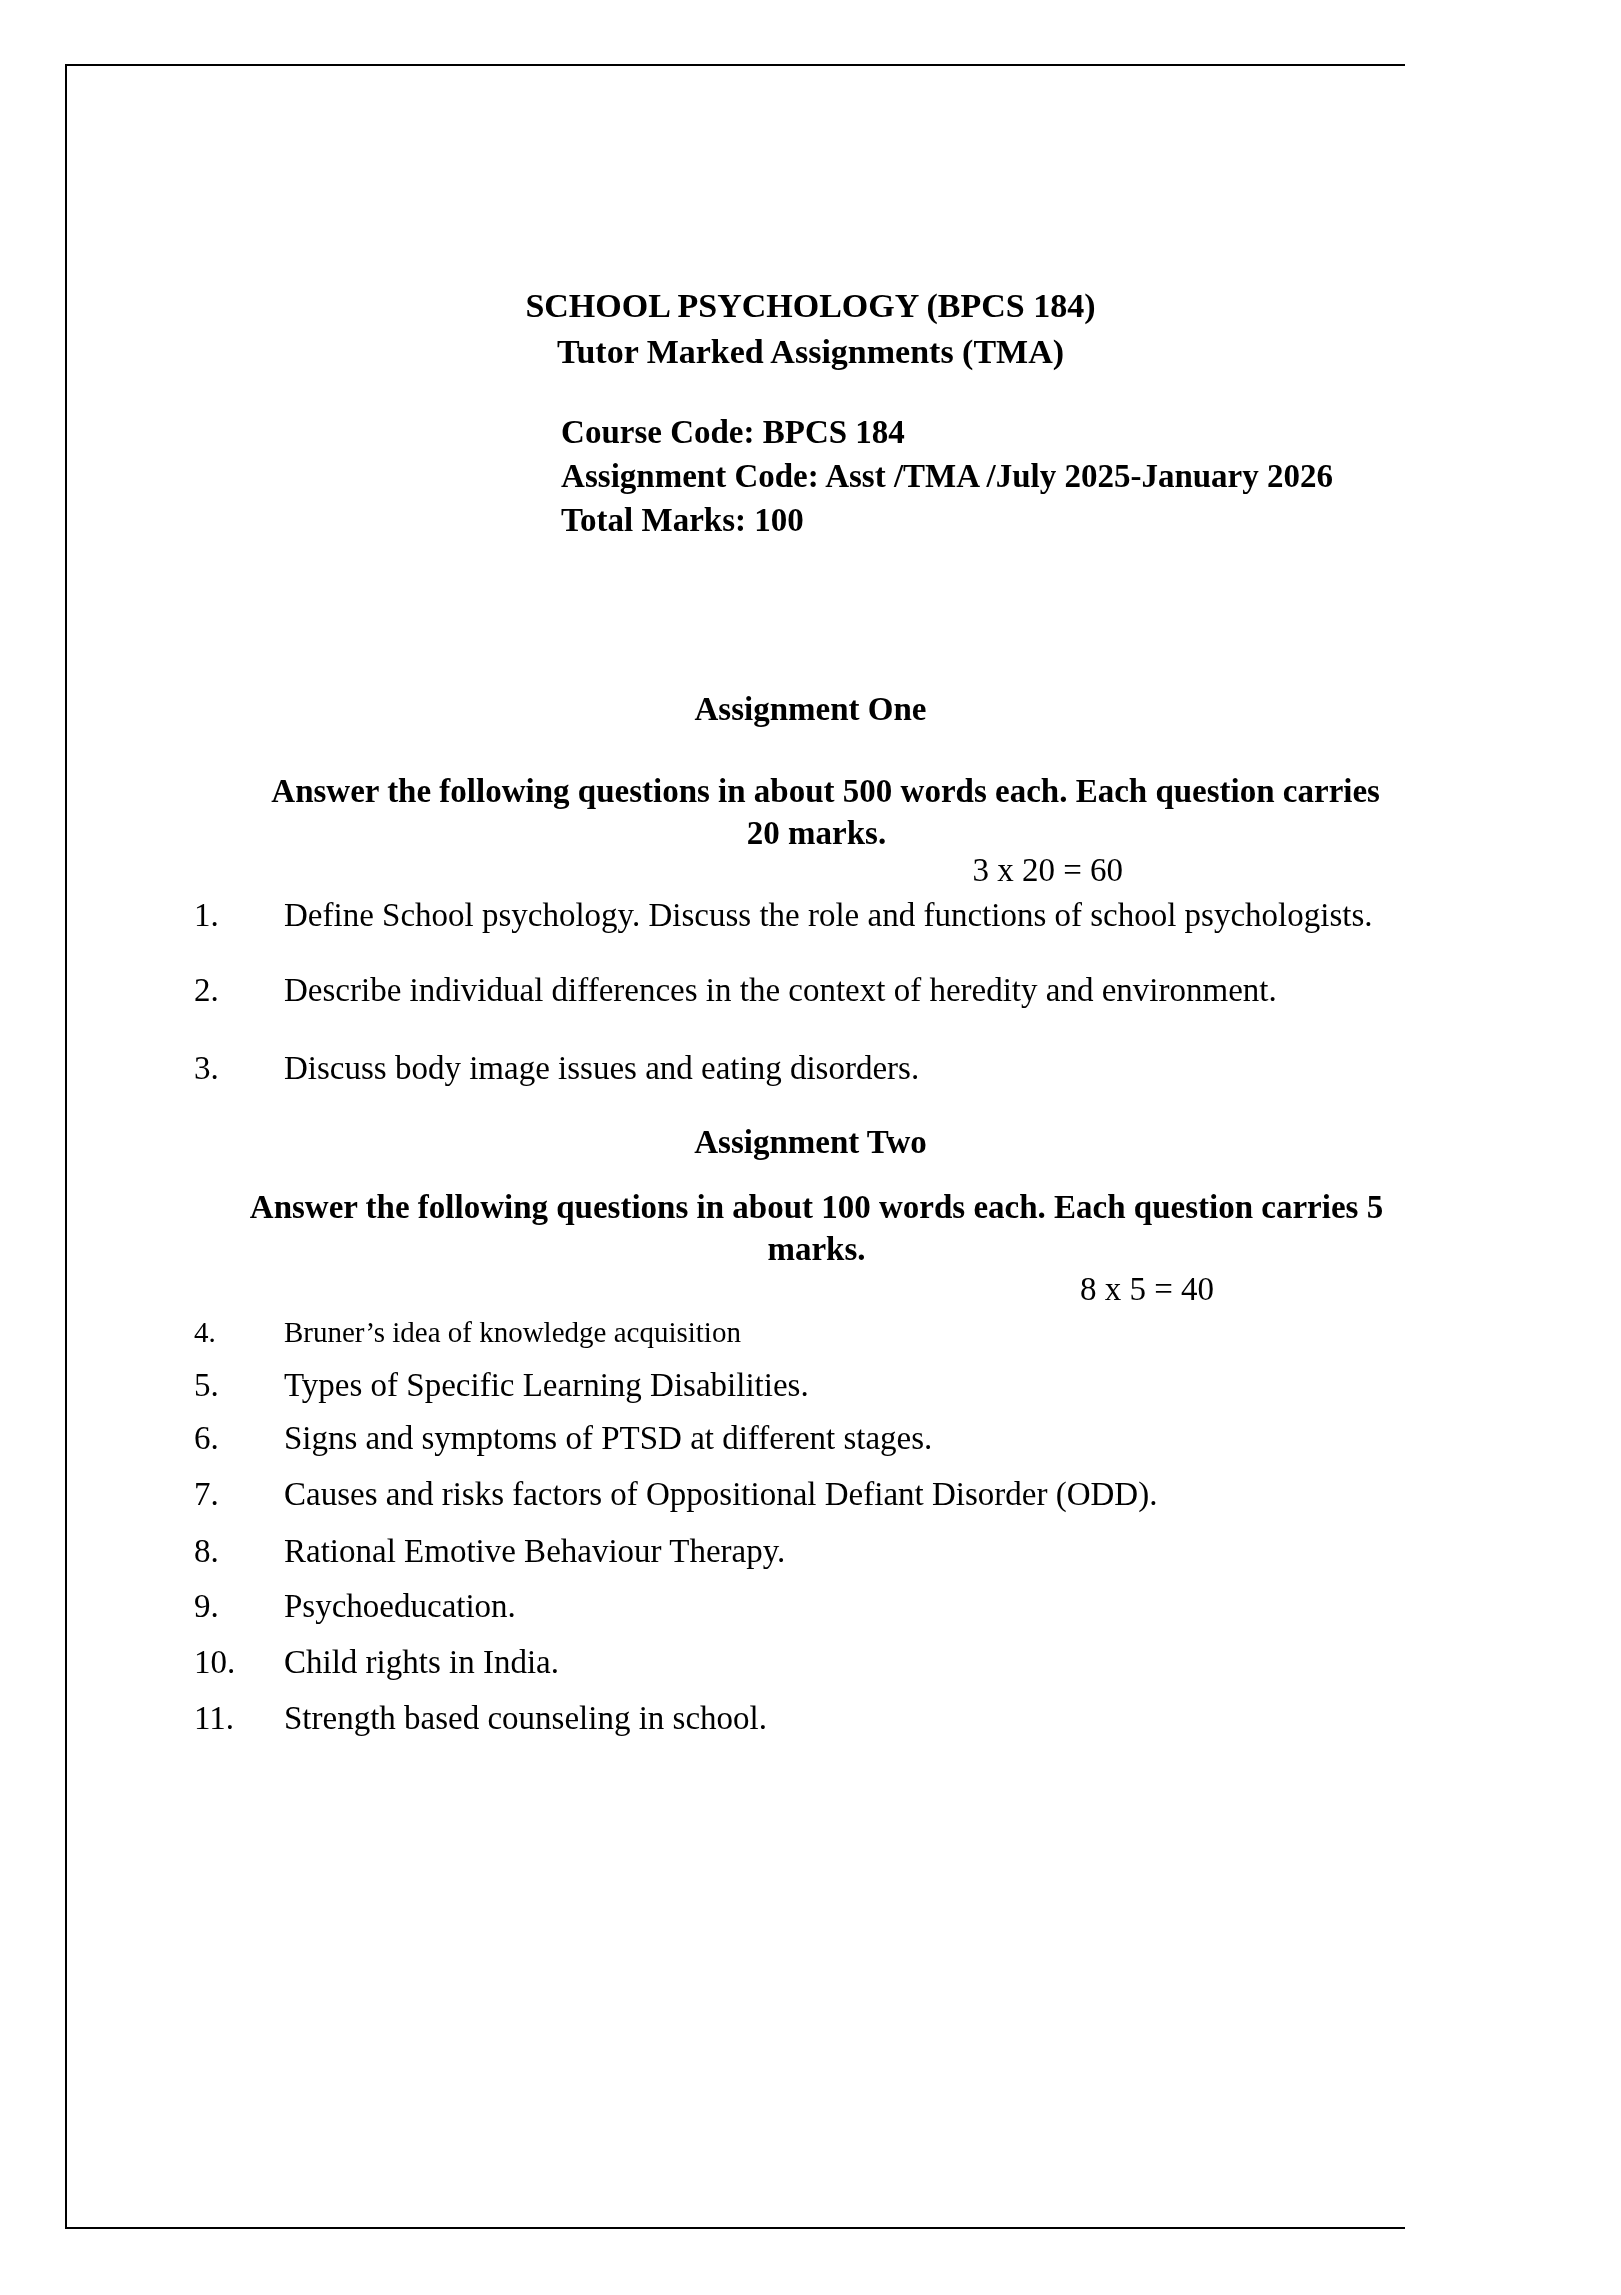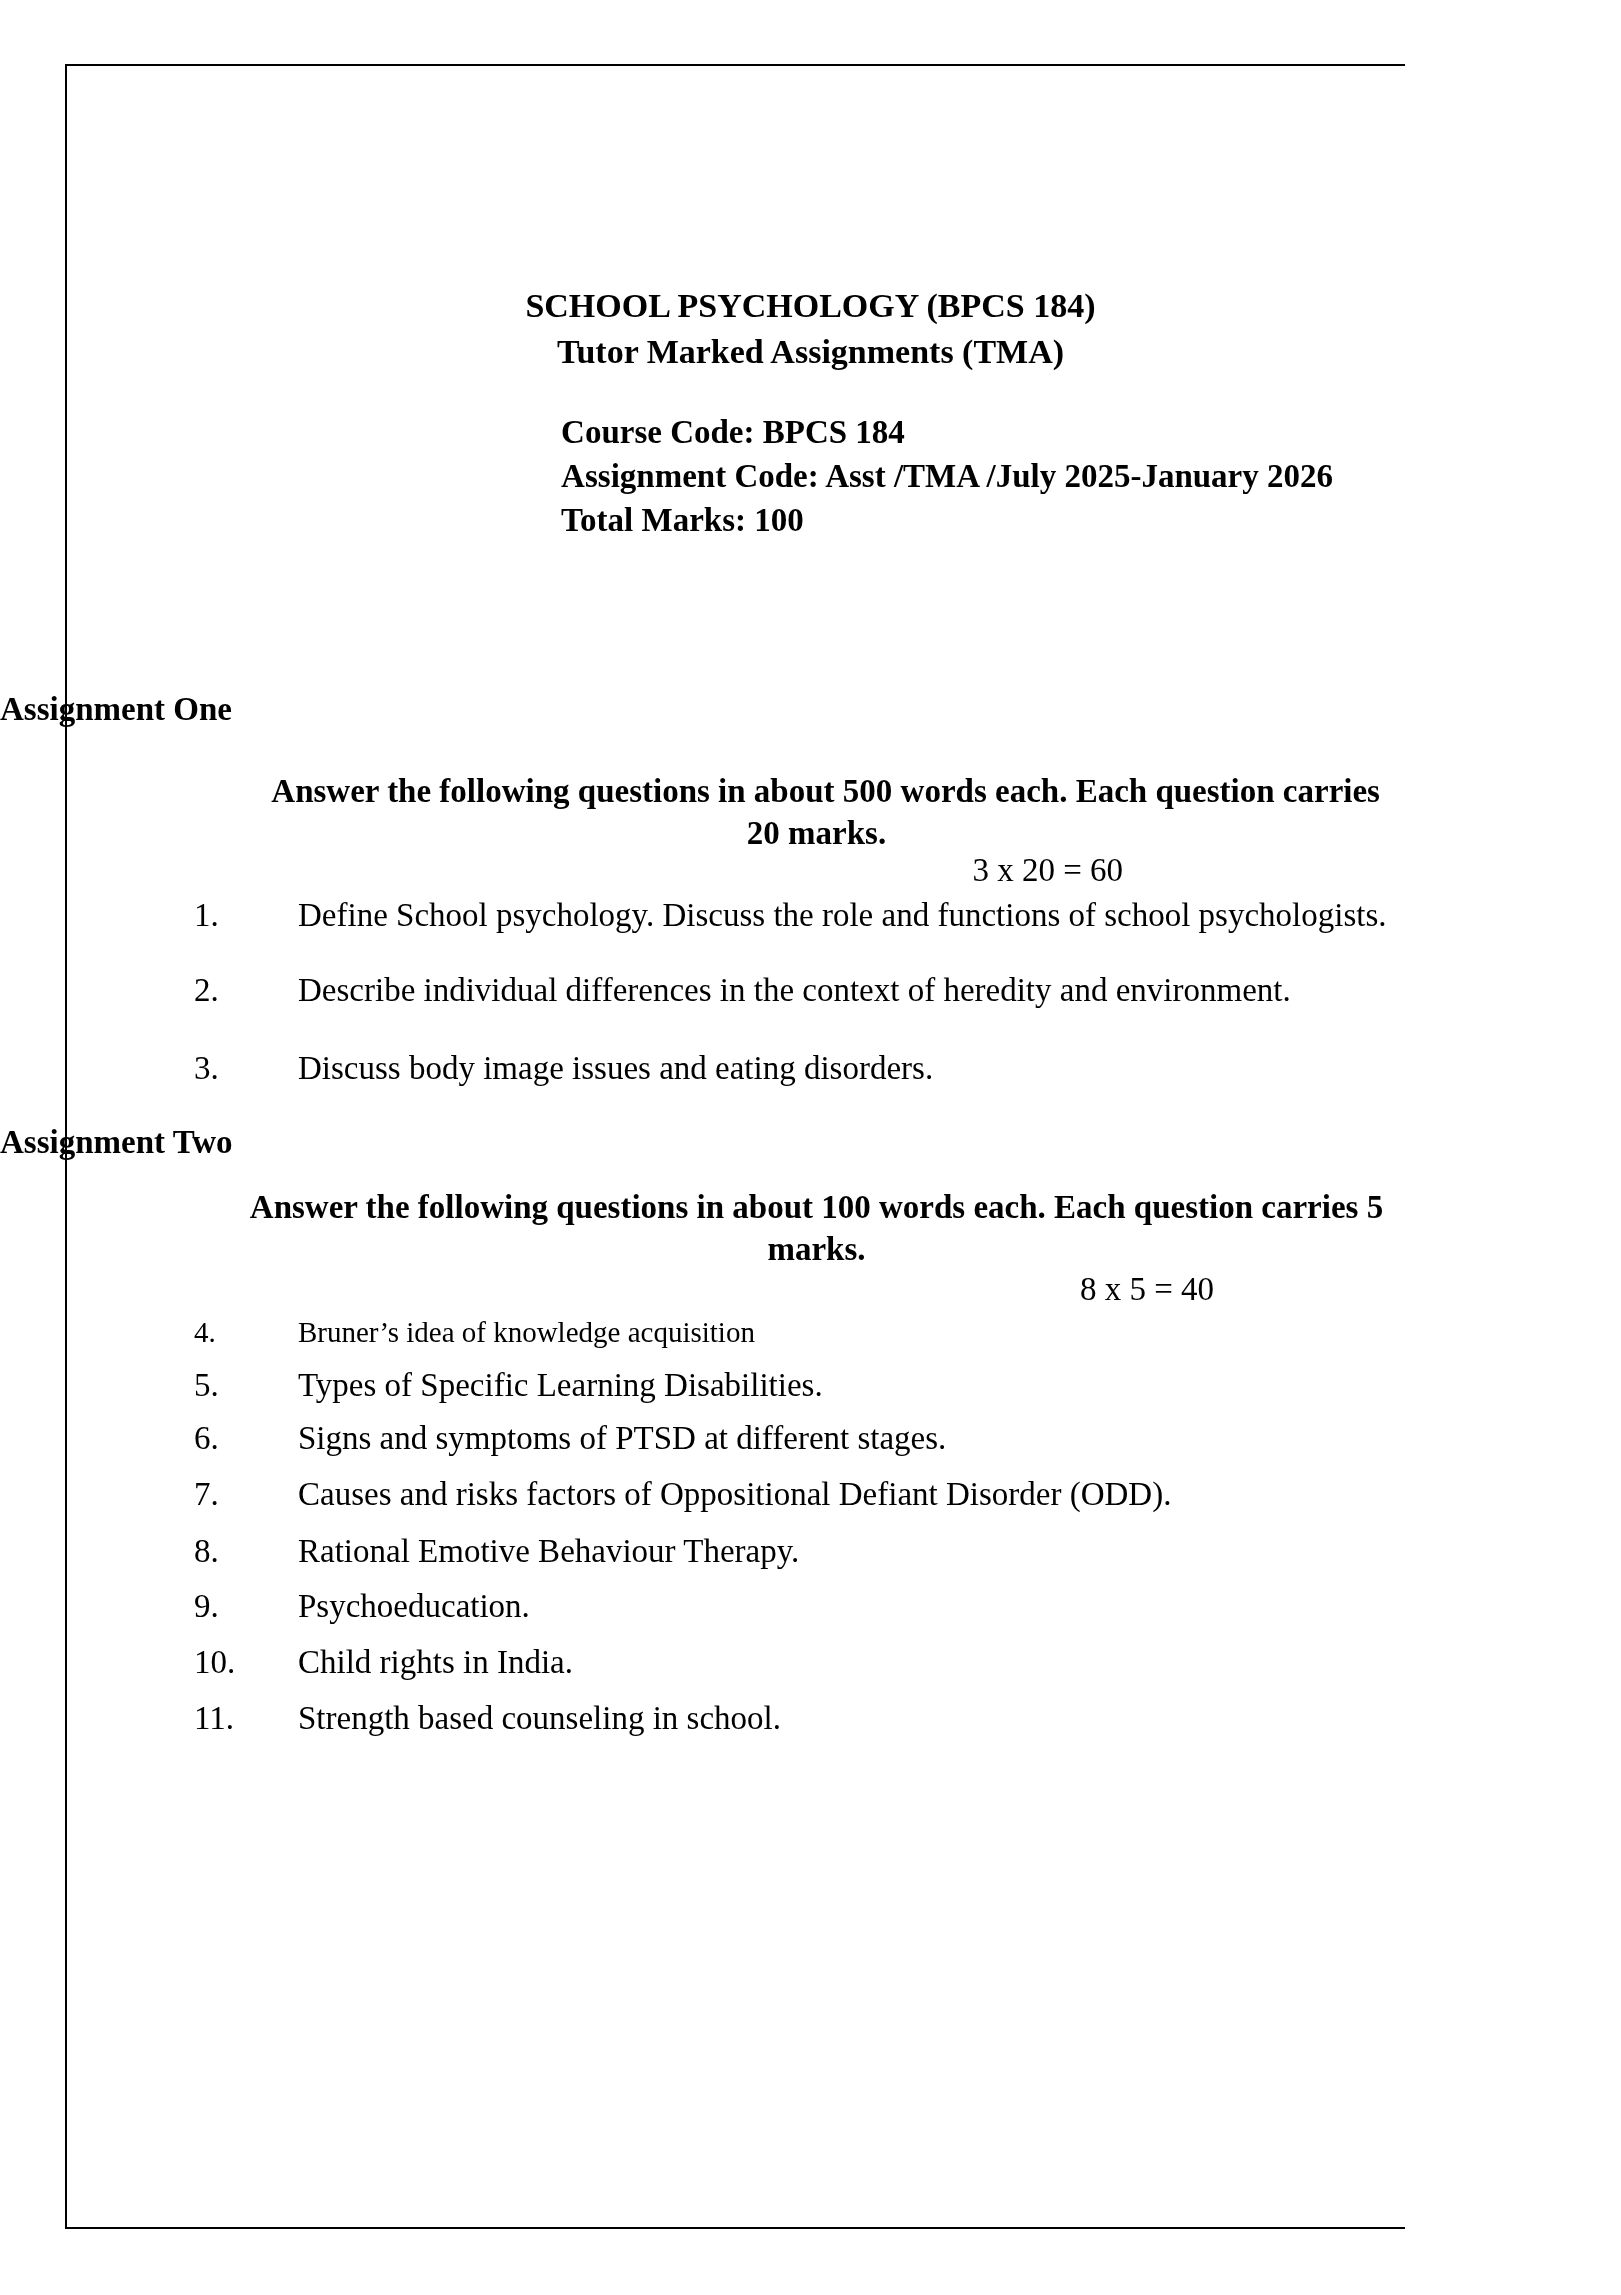--- a/index.html
+++ b/index.html
@@ -48,21 +48,21 @@
     top: 579px;
     left: 214px;
     font-weight: bold;
     font-size: 33px;
   }
   .sec-heading {
     position: absolute;
     margin: 0;
     left: 0;
     width: 1621px;
-    text-align: left;
+    text-align: center;
     font-weight: bold;
     font-size: 33px;
   }
   .h-one { top: 691px; }
   .h-two { top: 1124px; }
   .instr {
     position: absolute;
     margin: 0;
     left: 195px;
     width: 1243px;
@@ -89,21 +89,21 @@
     font-size: 33px;
     font-weight: normal;
   }
   .q .qnum {
     position: absolute;
     left: 194px;
     white-space: nowrap;
   }
   .q .qtext {
     position: absolute;
-    left: 298px;
+    left: 284px;
     white-space: nowrap;
   }
   .q-small { font-size: 29px; }
 </style>
 </head>
 <body>
 
 <main class="page">
   <div class="frame"></div>
 

